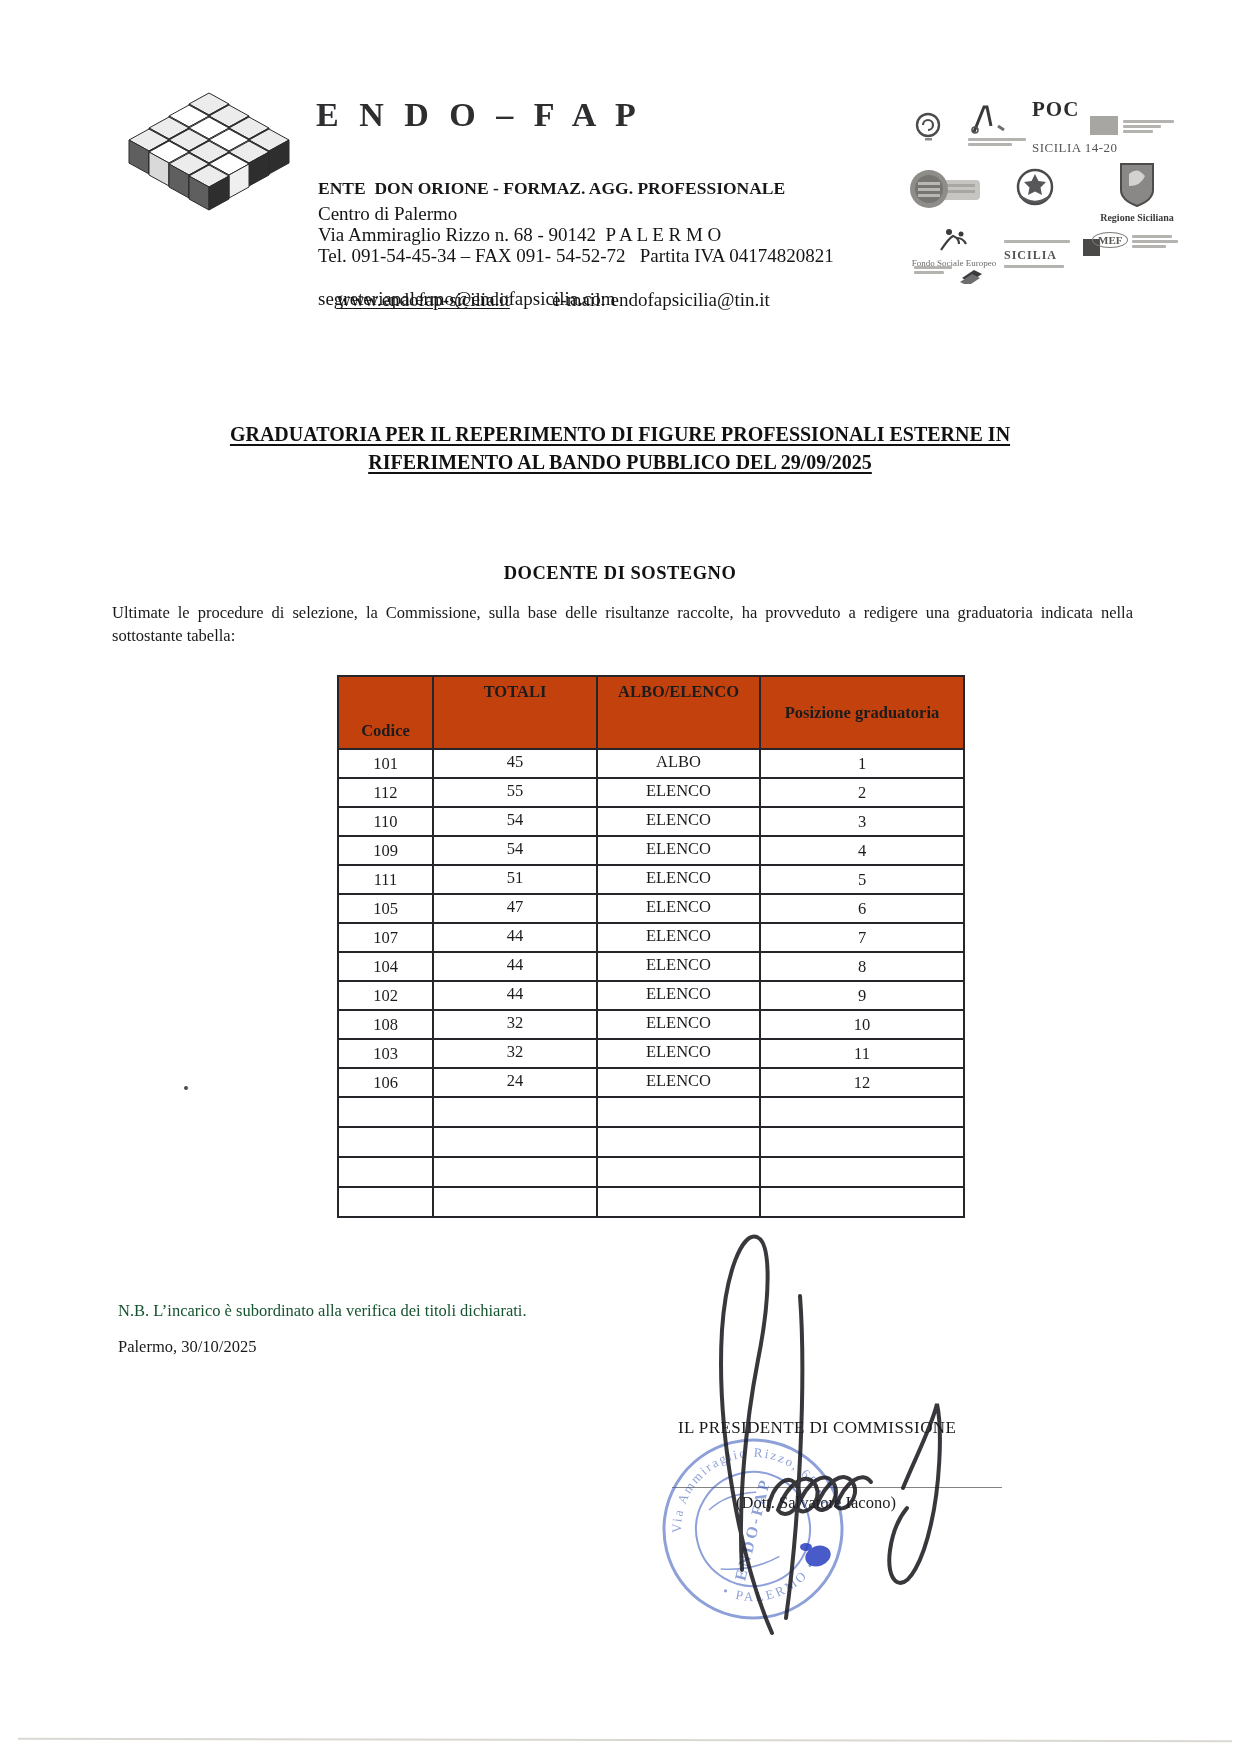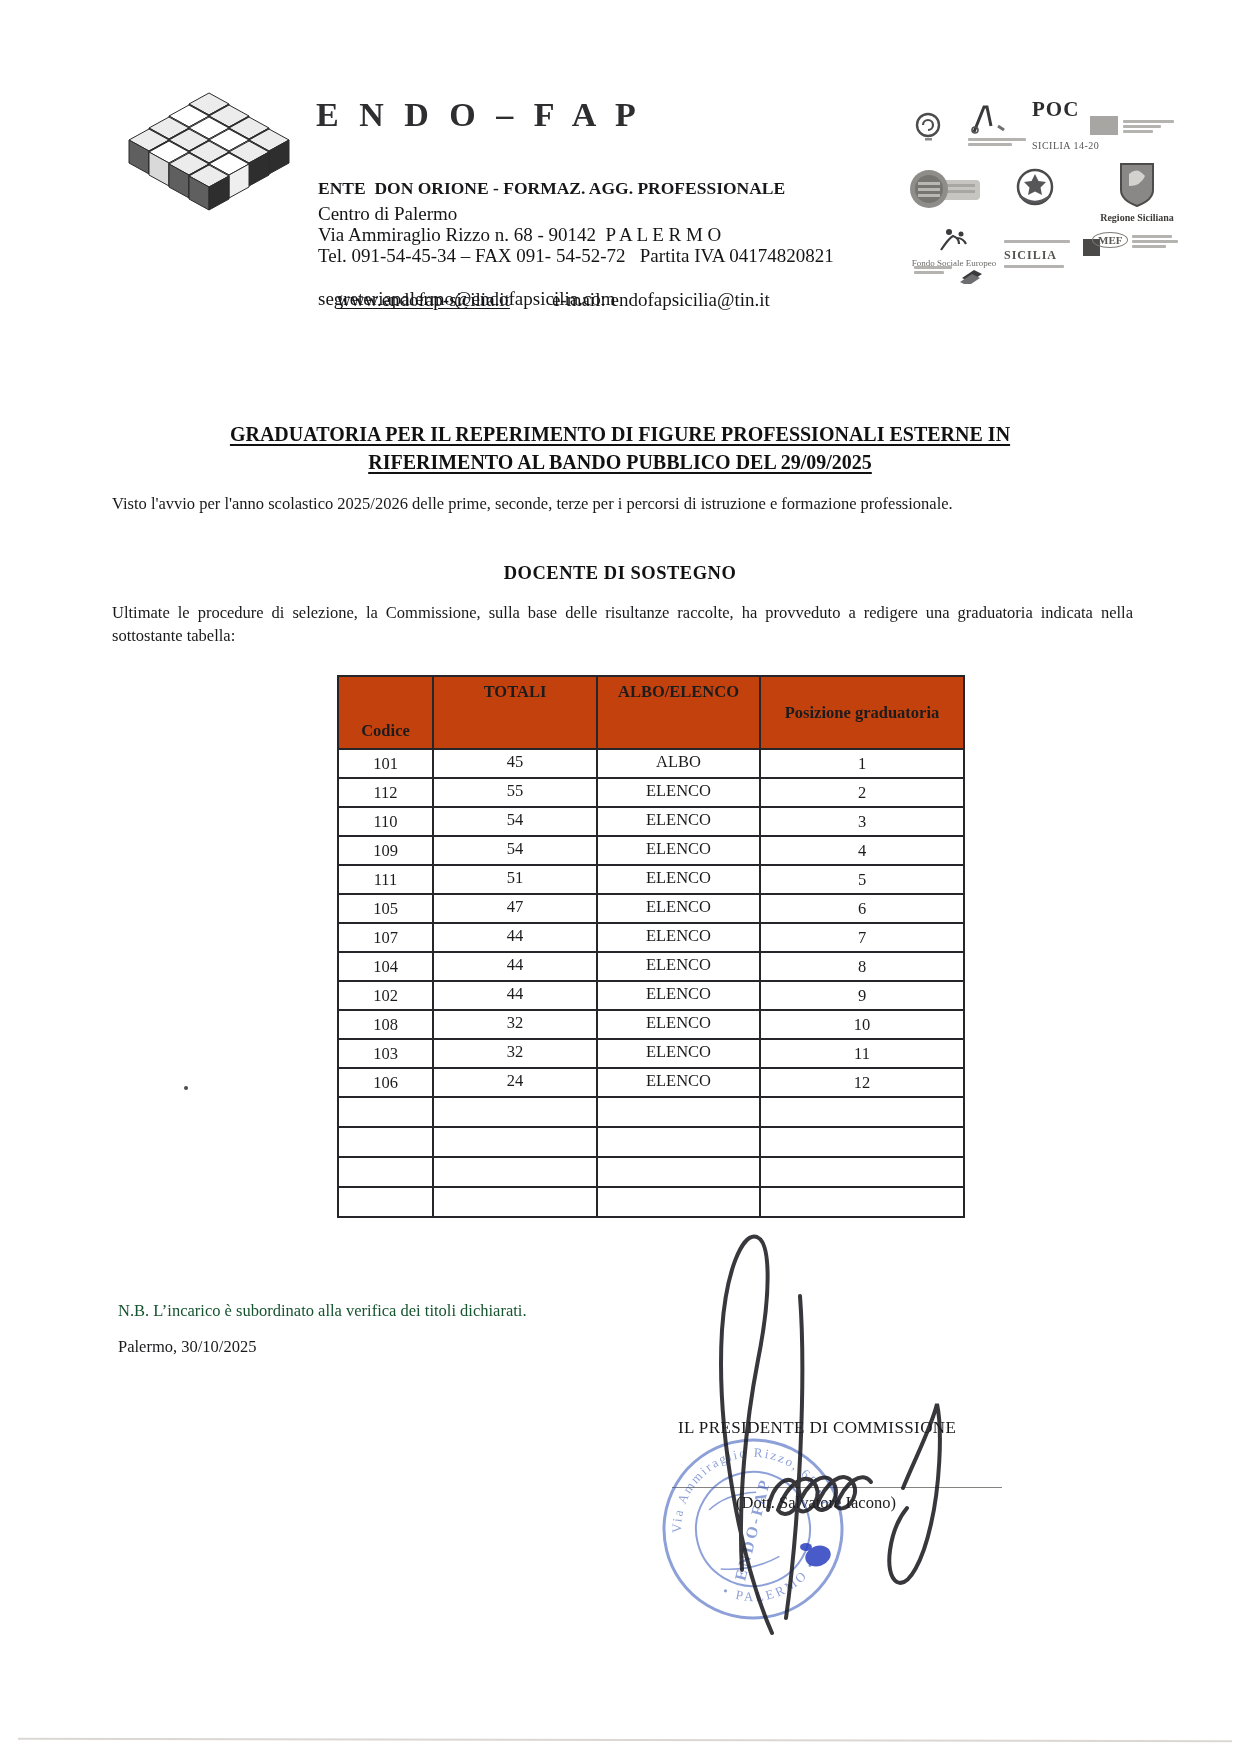--- a/index.html
+++ b/index.html
@@ -15,21 +15,21 @@
   .c1{top:203px}.c2{top:224px}.c3{top:245px}
   .c4{top:267px}.c5{top:288px}
   .u{text-decoration:underline;text-underline-offset:2px;margin-top:9px;}
   .gap40{display:inline-block;width:42px;}
   
   .logo-box{color:#555;}
   .grey-bars i{display:block;height:3px;background:#b5b3b0;margin:2px 0;border-radius:1px;}
   .tiny-caption{font-size:9px;color:#6d6b68;letter-spacing:0;line-height:10px;}
   .caption-bold{font-size:10px;font-weight:bold;color:#3c3a38;}
   .poc-word{font-size:21px;font-weight:bold;color:#2c2c2e;line-height:18px;letter-spacing:1px;}
-  .poc-sub{font-size:10px;color:#555;letter-spacing:.5px;margin-top:22px;}
+  .poc-sub{font-size:13px;color:#555;letter-spacing:.5px;margin-top:22px;}
   .mef-ellipse{display:inline-block;border:1.5px solid #7d7b78;border-radius:50%;padding:1px 5px;font-size:11px;font-weight:bold;color:#5a5856;}
   .eu-rect{width:28px;height:19px;background:#a8a6a3;display:inline-block;}
   .dark-square{width:17px;height:17px;background:#4a4947;display:inline-block;}
   
   .doc-title{left:0;top:420px;width:1240px;text-align:center;font-size:20px;font-weight:bold;line-height:28px;color:#111;}
   .doc-title span{text-decoration:underline;text-underline-offset:3px;}
   .para{left:112px;width:1021px;font-size:16.5px;line-height:23px;text-align:justify;color:#19191b;}
   .p1{top:492px;}
   .p2{top:601px;}
   .section-heading{left:0;top:563px;width:1240px;text-align:center;font-size:18.5px;font-weight:bold;letter-spacing:.5px;color:#111;}
@@ -200,21 +200,20 @@
       <polygon points="4,14 16,6 24,10 12,18" fill="#3a3a3c"></polygon>
       <polygon points="2,18 14,10 22,14 10,22" fill="#6e6e70"></polygon>
     </svg>
   </div>
 
   <div class="abs doc-title">
     <div><span>GRADUATORIA PER IL REPERIMENTO DI FIGURE PROFESSIONALI ESTERNE IN</span></div>
     <div><span>RIFERIMENTO AL BANDO PUBBLICO DEL 29/09/2025</span></div>
   </div>
 
-  <div class="abs para p1">Visto l'avvio per l'anno scolastico 2025/2026 delle prime, seconde, terze per i percorsi di istruzione e formazione professionale.</div>
 
   <div class="abs section-heading">DOCENTE DI SOSTEGNO</div>
 
   <div class="abs para p2">Ultimate le procedure di selezione, la Commissione, sulla base delle risultanze raccolte, ha provveduto a redigere una graduatoria indicata nella sottostante tabella:</div>
 
   <div class="abs rank-table">
     <table>
       <thead>
         <tr>
           <th class="col-codice">Codice</th>

